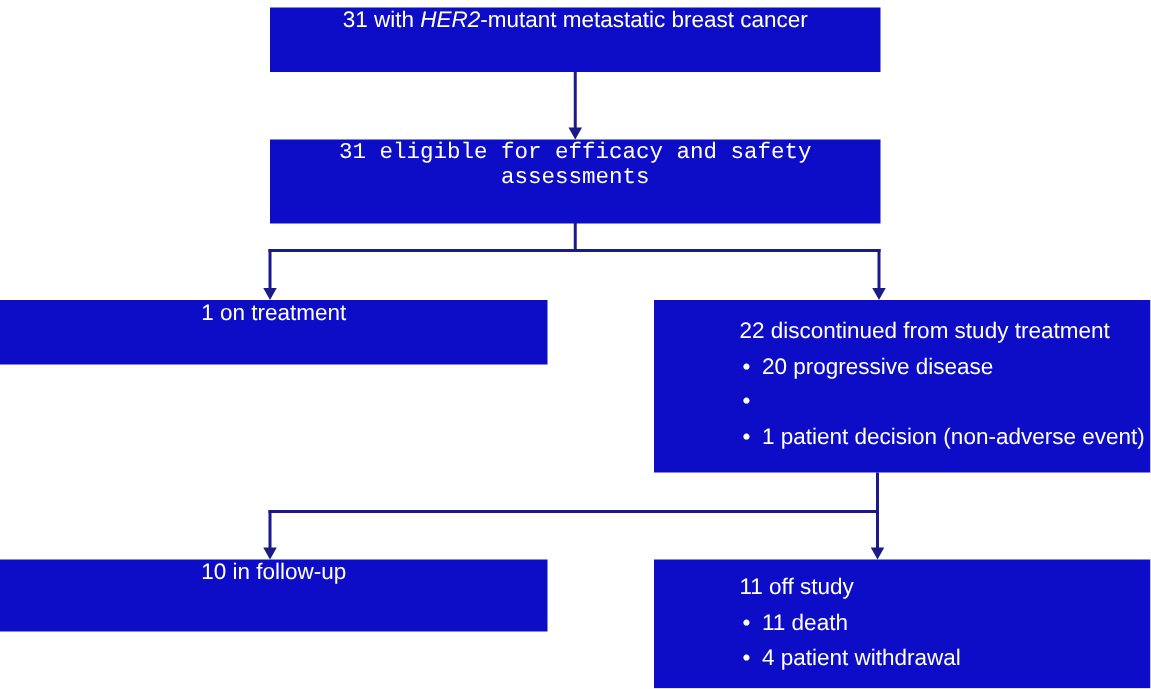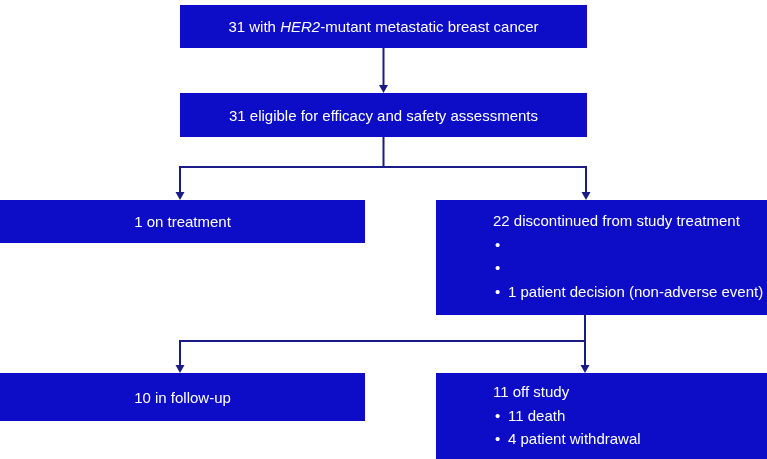--- a/index.html
+++ b/index.html
@@ -19,21 +19,21 @@
   }
   .box {
     position: absolute;
     background: var(--box-fill);
     color: var(--text-color);
     font-size: 15px;
     box-sizing: border-box;
   }
   .box.centered {
     display: flex;
-    align-items: center;
+    align-items: flex-start;
     justify-content: center;
     text-align: center;
   }
   .box.list {
     padding: 9px 24px 0 57px;
     line-height: 23.5px;
     margin-left: 30px;
   }
   .box.list.compact { padding-top: 7px; }
   .gene { font-style: italic; }
@@ -79,32 +79,33 @@
       <line x1="179" y1="341" x2="586" y2="341"></line>
       <line x1="180" y1="340" x2="180" y2="366"></line>
       <polygon points="175.5,365 184.5,365 180,373"></polygon>
     </g>
   </svg>
 
   <div class="box centered" style="left:180px; top:5px; width:407px; height:43px;">
     <span><span>31 with </span><span class="gene">HER2</span><span>-mutant metastatic breast cancer</span></span>
   </div>
 
-  <div class="box centered" style="left:180px; top:93px; width:407px; height:44px;">
+  <div class="box centered" style="left:180px; top:93px; width:407px; height:56px;font-family:Liberation Mono, monospace;">
     <span>31 eligible for efficacy and safety assessments</span>
   </div>
 
   <div class="box centered" style="left:0px; top:200px; width:365px; height:43px;">
     <span>1 on treatment</span>
   </div>
 
   <div class="box list" style="left:406px; top:200px; width:358px; height:115px;">
     <div class="list-title">22 discontinued from study treatment</div>
     <div class="bullet-row">
       <span class="bullet-dot">•</span>
+      <span>20 progressive disease</span>
     </div>
     <div class="bullet-row">
       <span class="bullet-dot">•</span>
     </div>
     <div class="bullet-row">
       <span class="bullet-dot">•</span>
       <span>1 patient decision (non-adverse event)</span>
     </div>
   </div>
 

